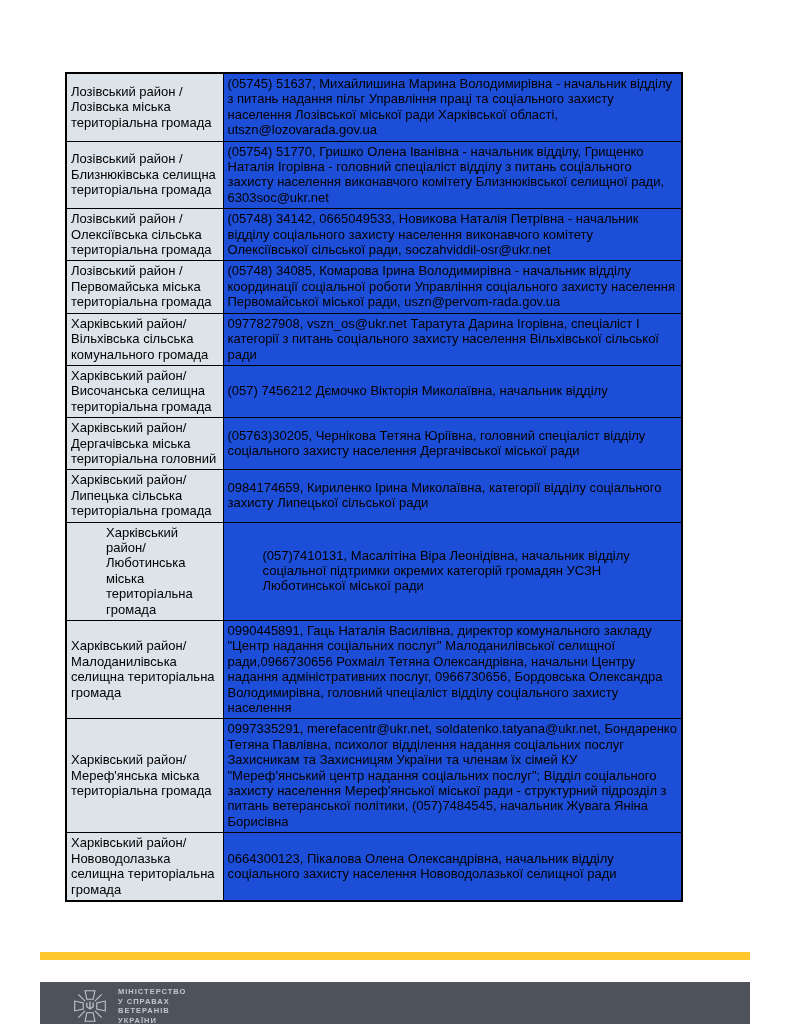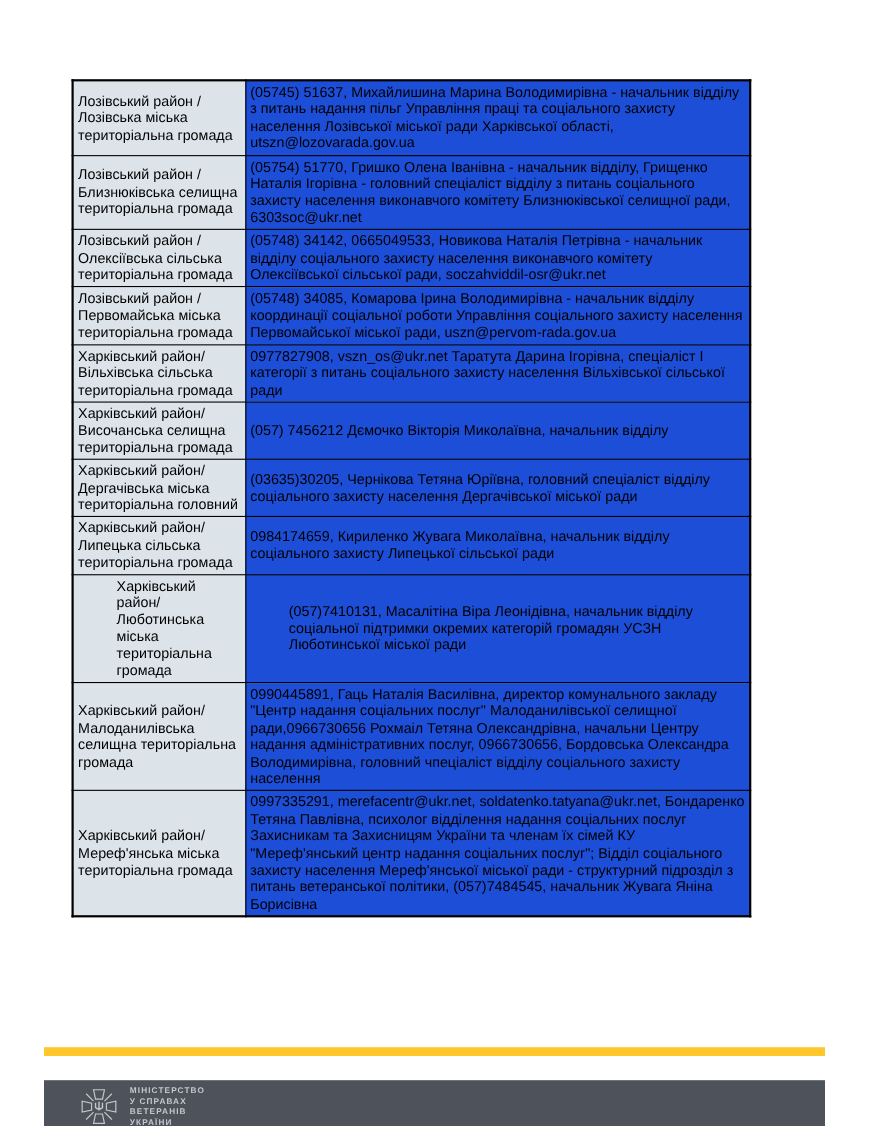--- a/index.html
+++ b/index.html
@@ -68,46 +68,50 @@
         </tr>
         <tr>
           <td class="col-community">Лозівський район / Олексіївська сільська територіальна громада</td>
           <td class="col-contact">(05748) 34142, 0665049533, Новикова Наталія Петрівна - начальник відділу соціального захисту населення виконавчого комітету Олексіївської сільської ради, soczahviddil-osr@ukr.net</td>
         </tr>
         <tr>
           <td class="col-community">Лозівський район / Первомайська міська територіальна громада</td>
           <td class="col-contact">(05748) 34085, Комарова Ірина Володимирівна - начальник відділу координації соціальної роботи Управління соціального захисту населення Первомайської міської ради, uszn@pervom-rada.gov.ua</td>
         </tr>
         <tr>
-          <td class="col-community">Харківський район/ Вільхівська сільська територіальна громада</td>
+          <td class="col-community">Харківський район/ Вільхівська сільська комунального громада</td>
           <td class="col-contact">0977827908, vszn_os@ukr.net Таратута Дарина Ігорівна, спеціаліст І категорії з питань соціального захисту населення Вільхівської сільської ради</td>
         </tr>
         <tr>
           <td class="col-community">Харківський район/ Височанська селищна територіальна громада</td>
           <td class="col-contact">(057) 7456212 Дємочко Вікторія Миколаївна, начальник відділу</td>
         </tr>
         <tr>
           <td class="col-community">Харківський район/ Дергачівська міська територіальна головний</td>
-          <td class="col-contact">(03635)30205, Чернікова Тетяна Юріївна, головний спеціаліст відділу соціального захисту населення Дергачівської міської ради</td>
+          <td class="col-contact">(05763)30205, Чернікова Тетяна Юріївна, головний спеціаліст відділу соціального захисту населення Дергачівської міської ради</td>
         </tr>
         <tr>
           <td class="col-community">Харківський район/ Липецька сільська територіальна громада</td>
-          <td class="col-contact">0984174659, Кириленко Жувага Миколаївна, начальник відділу соціального захисту Липецької сільської ради</td>
+          <td class="col-contact">0984174659, Кириленко Ірина Миколаївна, категорії відділу соціального захисту Липецької сільської ради</td>
         </tr>
         <tr>
           <td class="col-community">Харківський район/ Люботинська міська територіальна громада</td>
           <td class="col-contact">(057)7410131, Масалітіна Віра Леонідівна, начальник відділу соціальної підтримки окремих категорій громадян УСЗН Люботинської міської ради</td>
         </tr>
         <tr>
           <td class="col-community">Харківський район/ Малоданилівська селищна територіальна громада</td>
           <td class="col-contact">0990445891, Гаць Наталія Василівна, директор комунального закладу "Центр надання соціальних послуг" Малоданилівської селищної ради,0966730656 Рохмаіл Тетяна Олександрівна, начальни Центру надання адміністративних послуг, 0966730656, Бордовська Олександра Володимирівна, головний чпеціаліст відділу соціального захисту населення</td>
         </tr>
         <tr>
           <td class="col-community">Харківський район/ Мереф'янська міська територіальна громада</td>
           <td class="col-contact">0997335291, merefacentr@ukr.net, soldatenko.tatyana@ukr.net, Бондаренко Тетяна Павлівна, психолог відділення надання соціальних послуг Захисникам та Захисницям України та членам їх сімей КУ "Мереф'янський центр надання соціальних послуг"; Відділ соціального захисту населення Мереф'янської міської ради - структурний підрозділ з питань ветеранської політики, (057)7484545, начальник Жувага Яніна Борисівна</td>
+        </tr>
+        <tr>
+          <td class="col-community">Харківський район/ Нововодолазька селищна територіальна громада</td>
+          <td class="col-contact">0664300123, Пікалова Олена Олександрівна, начальник відділу соціального захисту населення Нововодолазької селищної ради</td>
         </tr>
       </tbody>
   </table>
 
   <div class="footer">
     <div class="stripe"></div>
     <div class="bar">
       <svg class="emblem" viewBox="0 0 40 40" fill="none" stroke="#C3C7CC" stroke-width="1.2">
 
         <polygon points="14.5,3 25.5,3 23.5,12.5 16.5,12.5"></polygon>

